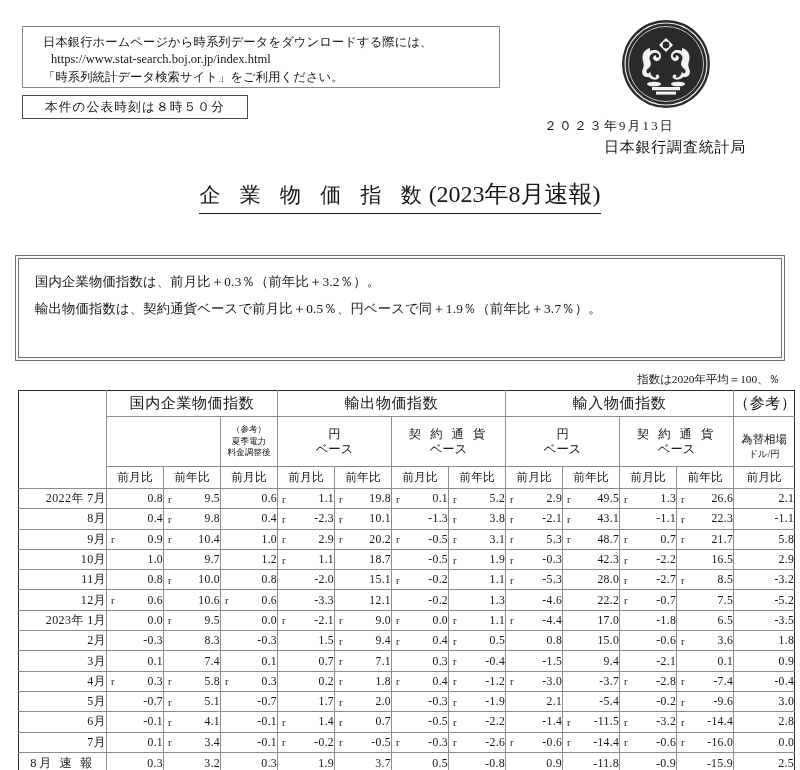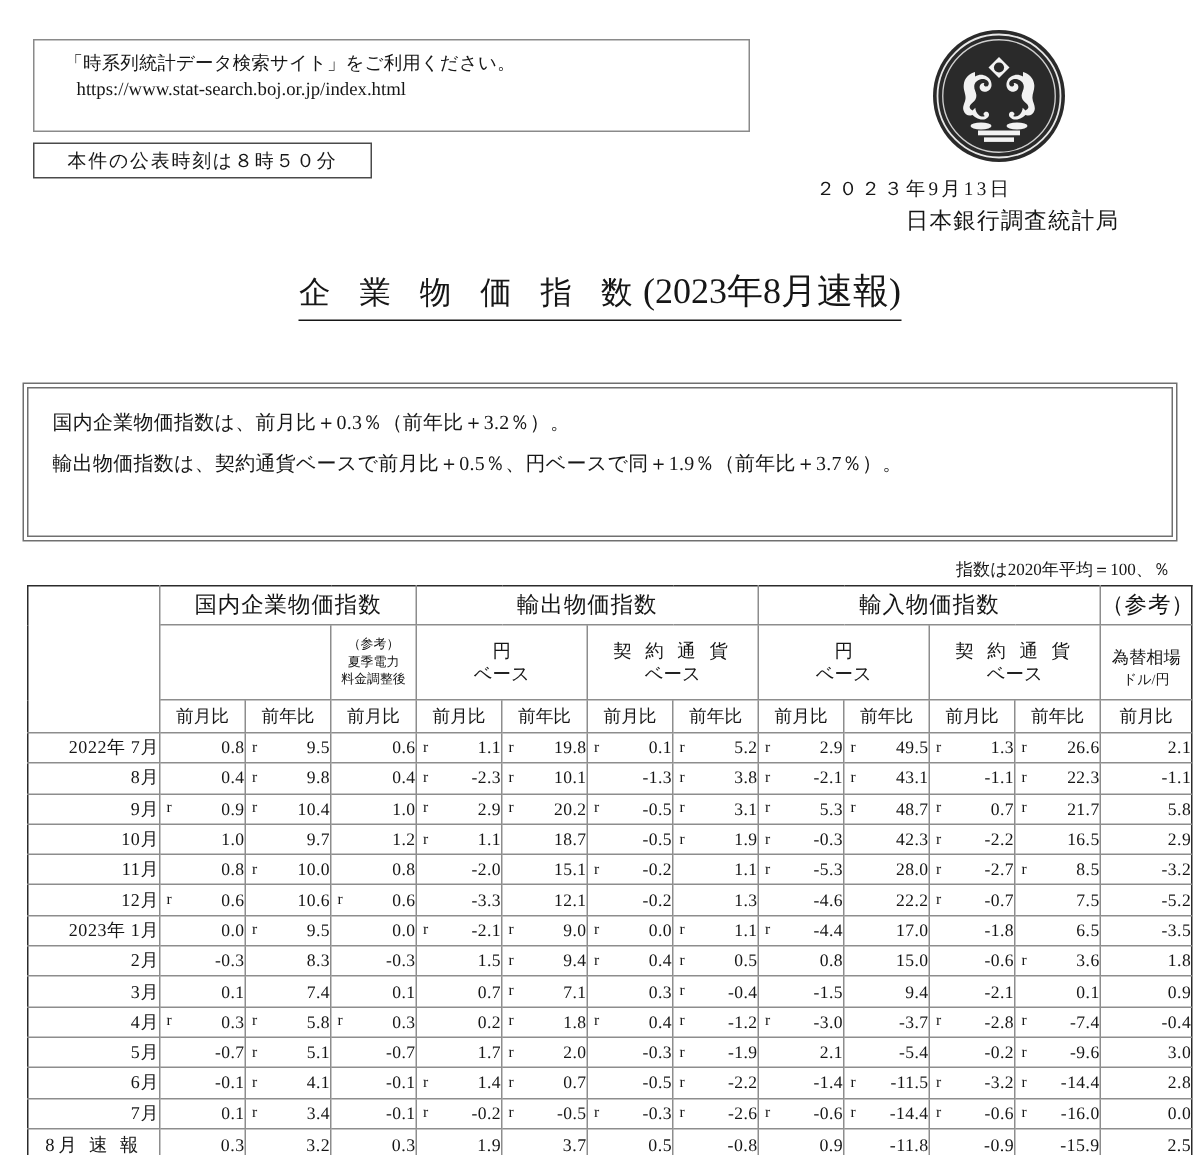--- a/index.html
+++ b/index.html
@@ -201,22 +201,23 @@
     font-size: 12.4px;
     letter-spacing: 2.5px;
   }
 </style>
 </head>
 <body>
 
 <div id="page">
 
   <div class="notice-box">
+    <div class="notice-line">日本銀行ホームページから時系列データをダウンロードする際には、</div>
+    <div class="notice-line url">https://www.stat-search.boj.or.jp/index.html</div>
     <div class="notice-line">「時系列統計データ検索サイト」をご利用ください。</div>
-    <div class="notice-line url">https://www.stat-search.boj.or.jp/index.html</div>
   </div>
 
   <div class="time-box">本件の公表時刻は８時５０分</div>
 
   <div class="logo-wrap">
     <svg width="92" height="92" viewBox="0 0 92 92" aria-hidden="true">
       <circle cx="46" cy="46" r="44" fill="#2a2a2a"></circle>
       <circle cx="46" cy="46" r="41" fill="none" stroke="#e8e8e8" stroke-width="1.2"></circle>
       <circle cx="46" cy="46" r="37.5" fill="none" stroke="#cfcfcf" stroke-width="0.9"></circle>
 

